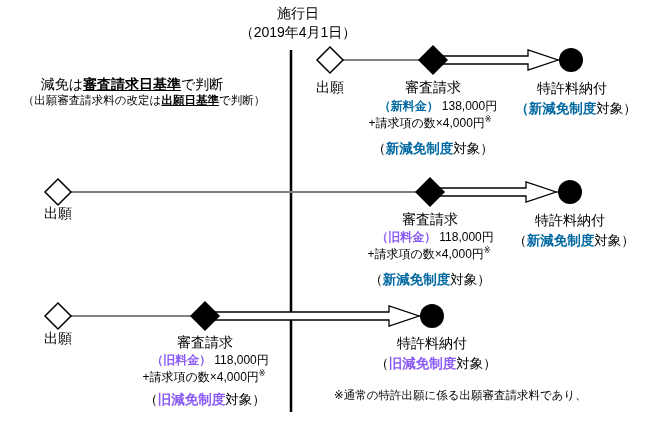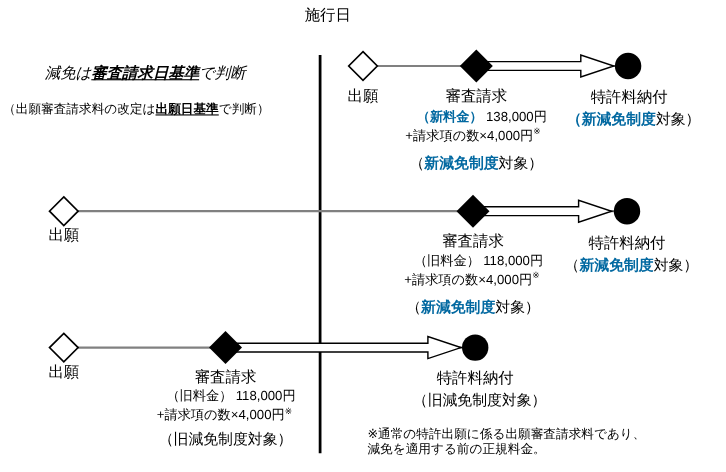--- a/index.html
+++ b/index.html
@@ -9,21 +9,21 @@
     color:#000;background:#fff;
   }
   #shapes{position:absolute;left:0;top:0;z-index:0;}
   .txt{position:absolute;white-space:nowrap;z-index:1;line-height:1.15;}
   .ctr{transform:translateX(-50%);text-align:center;}
   .f14{font-size:14px;}
   .f13{font-size:13.5px;}
   .f12{font-size:12px;}
   .f11{font-size:11.5px;}
   .red{color:#0369a1;font-weight:bold;}
-  .blue{color:#000000;font-weight:normal;}
+  .blue{color:#8b5cf6;font-weight:bold;}
   .emu{font-weight:bold;text-decoration:underline;}
   .amount{margin-left:3px;}
   sup{font-size:8px;}
 </style>
 </head>
 <body>
 
 <div id="canvas">
 
   <svg id="shapes" width="660" height="429" viewBox="0 0 660 429">
@@ -43,23 +43,24 @@
     <circle cx="570" cy="192" r="12" fill="#000"></circle>
 
     <line x1="58" y1="316" x2="432" y2="316" stroke="#808080" stroke-width="2"></line>
     <path d="M207,312 L389,312 L389,306 L419,316 L389,326 L389,320 L207,320 Z" fill="#fff" stroke="#000" stroke-width="1.3"></path>
     <polygon points="58,303 71,316 58,329 45,316" fill="#fff" stroke="#000" stroke-width="1.5"></polygon>
     <polygon points="205,301 220,316 205,331 190,316" fill="#000"></polygon>
     <circle cx="432" cy="316" r="12" fill="#000"></circle>
   </svg>
 
   <div class="txt ctr f14" style="left:298px;top:5px;"><span>施行日</span></div>
+  <div class="txt ctr f14" style="left:298px;top:24px;"><span>（2019年4月1日）</span></div>
 
-  <div class="txt ctr f14" style="left:132px;top:58px;font-style:italic;"><span>減免は</span><span class="emu">審査請求日基準</span><span>で判断</span></div>
-  <div class="txt ctr f11" style="left:124px;top:94px;"><span>（出願審査請求料の改定は</span><span class="emu">出願日基準</span><span>で判断）</span></div>
+  <div class="txt ctr f14" style="left:132px;top:76px;"><span>減免は</span><span class="emu">審査請求日基準</span><span>で判断</span></div>
+  <div class="txt ctr f11" style="left:144px;top:94px;"><span>（出願審査請求料の改定は</span><span class="emu">出願日基準</span><span>で判断）</span></div>
 
   <div class="txt ctr f14" style="left:330px;top:79px;">出願</div>
   <div class="txt ctr f14" style="left:433px;top:79px;">審査請求</div>
   <div class="txt ctr f12" style="left:438px;top:100px;"><span class="red">（新料金）</span><span class="amount">138,000円</span></div>
   <div class="txt ctr f12" style="left:430px;top:115px;"><span>+請求項の数×4,000円</span><sup>※</sup></div>
   <div class="txt ctr f13" style="left:433px;top:141px;"><span>（</span><span class="red">新減免制度</span><span>対象）</span></div>
   <div class="txt ctr f14" style="left:572px;top:80px;">特許料納付</div>
   <div class="txt ctr f13" style="left:576px;top:101px;"><span class="red">（</span><span class="red">新減免制度</span><span>対象）</span></div>
 
   <div class="txt ctr f14" style="left:58px;top:205px;">出願</div>
@@ -72,15 +73,14 @@
 
   <div class="txt ctr f14" style="left:58px;top:330px;">出願</div>
   <div class="txt ctr f14" style="left:205px;top:334px;">審査請求</div>
   <div class="txt ctr f12" style="left:210px;top:354px;"><span class="blue">（旧料金）</span><span class="amount">118,000円</span></div>
   <div class="txt ctr f12" style="left:204px;top:369px;"><span>+請求項の数×4,000円</span><sup>※</sup></div>
   <div class="txt ctr f13" style="left:205px;top:392px;"><span>（</span><span class="blue">旧減免制度</span><span>対象）</span></div>
   <div class="txt ctr f14" style="left:432px;top:335px;">特許料納付</div>
   <div class="txt ctr f13" style="left:436px;top:356px;"><span>（</span><span class="blue">旧減免制度</span><span>対象）</span></div>
 
   <div class="txt f11" style="left:334px;top:389px;text-align:right;">※通常の特許出願に係る出願審査請求料であり、</div>
-  <div class="txt f11" style="left:334px;top:403px;">減免を適用する前の正規料金。</div>
 
 </div>
 
 </body></html>

